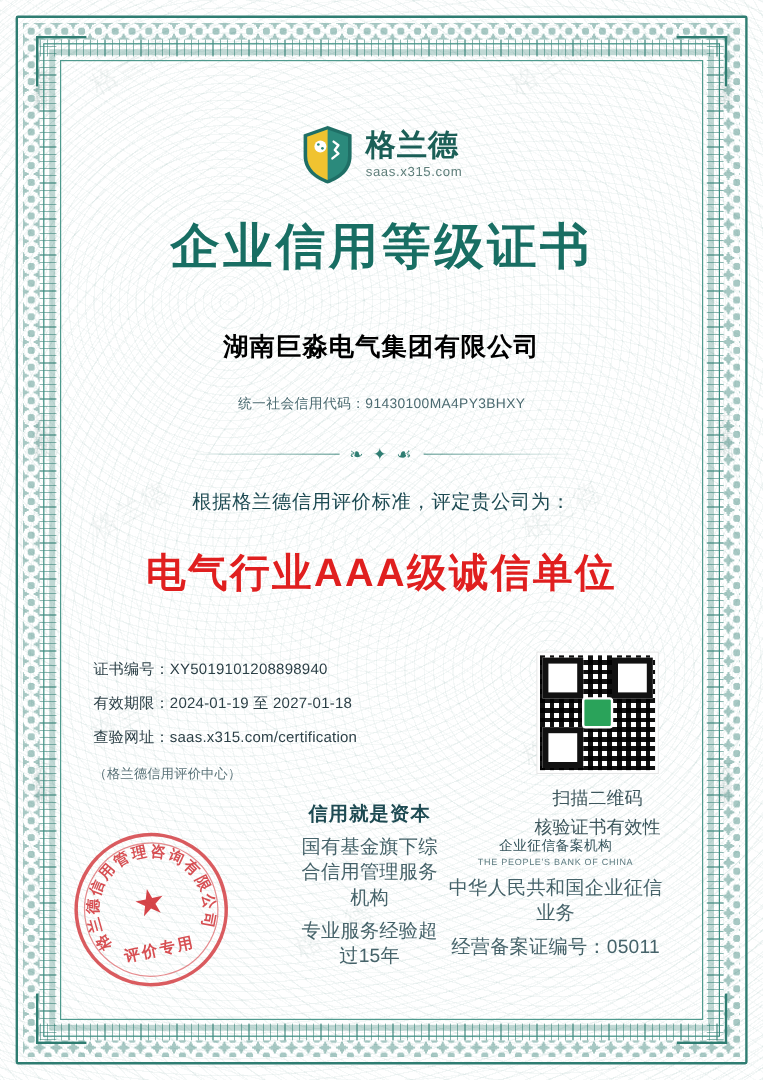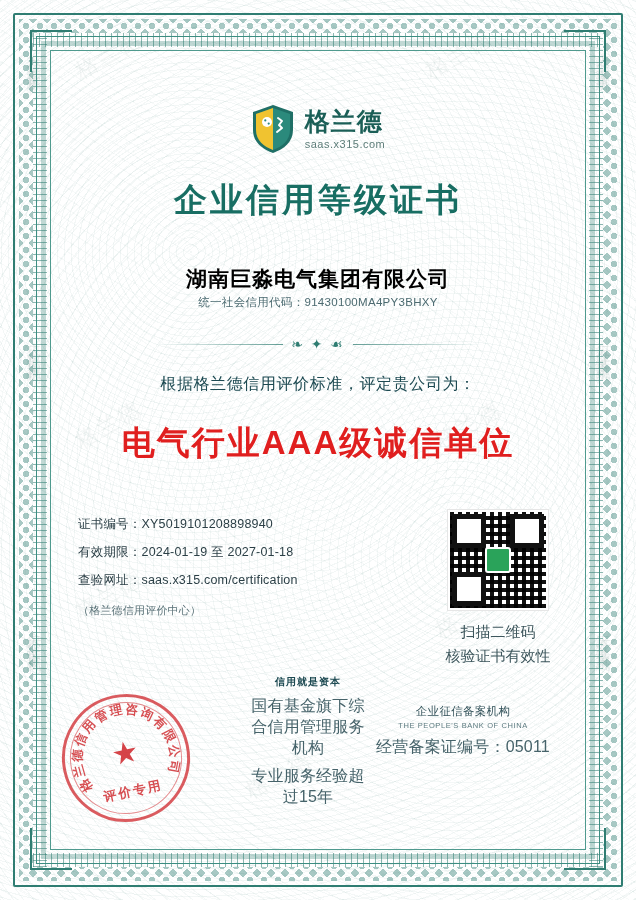--- a/index.html
+++ b/index.html
@@ -140,37 +140,37 @@
   .brand-url {
     font-size: 11px;
     color: #5d7d79;
     letter-spacing: .5px;
     margin-top: 3px;
   }
 
   .cert-title {
     margin-top: 24px;
     text-align: center;
-    font-size: 33px;
+    font-size: 41px;
     font-weight: bold;
     letter-spacing: 3px;
     color: #186e63;
     text-shadow: 1px 1px 0 rgba(255,255,255,.8);
   }
 
   .company {
     margin-top: 42px;
     text-align: center;
     font-size: 21px;
     font-weight: bold;
     color: #000000;
     letter-spacing: 1px;
   }
   .credit-code {
-    margin-top: 2px;
+    margin-top: 26px;
     text-align: center;
     font-size: 11.5px;
     color: #4b6a70;
     letter-spacing: .3px;
   }
 
   .divider {
     margin: 26px auto 0;
     width: 330px;
     height: 16px;
@@ -296,21 +296,21 @@
     align-items: flex-start;
     justify-content: space-between;
   }
   .footer-col {
     text-align: center;
   }
   .footer-col.left { width: 170px; }
   .footer-col.mid { flex: 1; }
   .footer-col.right { width: 190px; margin-top: 29px; }
   .footer-title {
-    font-size: 10px;
+    font-size: 16px;
     font-weight: bold;
     color: #1d4a52;
     letter-spacing: 1px;
   }
   .footer-line {
     font-size: 16px;
     color: #46636a;
     margin-top: 7px;
     letter-spacing: .2px;
   }
@@ -473,20 +473,21 @@
     <div class="footer">
       <div class="footer-col left"></div>
       <div class="footer-col mid">
         <div class="footer-title">信用就是资本</div>
         <div class="footer-line">国有基金旗下综合信用管理服务机构</div>
         <div class="footer-line">专业服务经验超过15年</div>
       </div>
       <div class="footer-col right">
         <div class="footer-head">企业征信备案机构</div>
         <div class="pboc-en">THE PEOPLE'S BANK OF CHINA</div>
+        <div class="footer-line">中华人民共和国企业征信业务</div>
         <div class="footer-line">经营备案证编号：05011</div>
       </div>
     </div>
 
   </div>
 
   <div class="seal">
     <div class="seal-arc" id="sealArc">
         <span style="transform: translate(-50%, -50%) rotate(-112.5deg) translateY(-48px) rotate(0deg); transform-origin: 50% 50%;">格</span>
         <span style="transform: translate(-50%, -50%) rotate(-93.75deg) translateY(-48px) rotate(0deg); transform-origin: 50% 50%;">兰</span>

